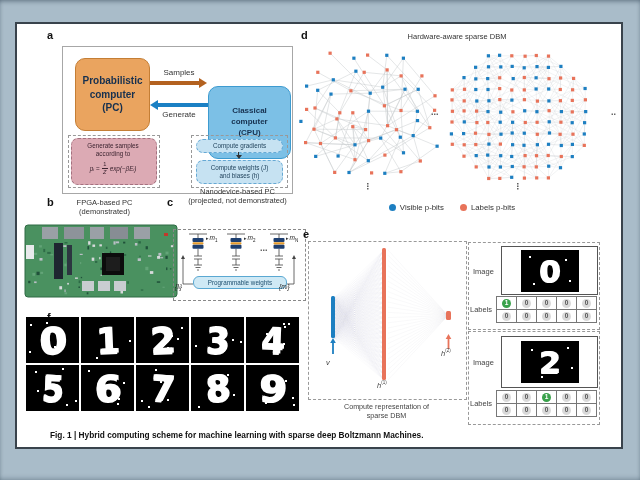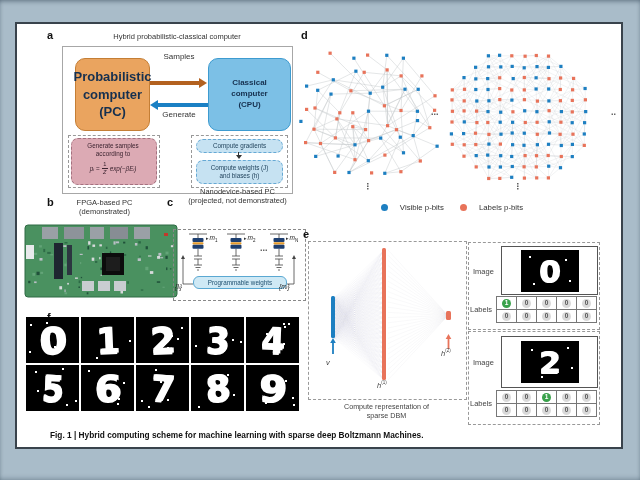--- a/index.html
+++ b/index.html
@@ -10,23 +10,23 @@
   .abs{position:absolute;}
   .ml{white-space:pre-line;}
   .plabel{font-weight:bold;font-size:11px;color:#111;line-height:1;}
   .ptitle{font-size:7.5px;color:#333;text-align:center;line-height:1.25;}
   .cap{font-size:7.2px;color:#444;text-align:center;line-height:1.3;}
   .it{font-style:italic;}
 
   
   .aframe{border:1px solid #a7a7a7;}
   .pcbox{background:#eaa45f;border:1.5px solid #c47e35;border-radius:10px;display:flex;align-items:center;justify-content:center;
-         font-size:13px;font-weight:600;color:#16304f;text-align:center;line-height:1.35;}
+         font-size:10px;font-weight:600;color:#16304f;text-align:center;line-height:1.35;}
   .cpubox{background:#7cc0e6;border:1.5px solid #3d9bd0;border-radius:10px;display:flex;align-items:center;justify-content:center;
-         font-size:8px;font-weight:600;color:#16304f;text-align:center;line-height:1.35;}
+         font-size:8px;font-weight:600;color:#16304f;text-align:center;line-height:1.35;margin-top:28px;}
   .arrlabel{font-size:8px;color:#333;text-align:center;font-weight:500;}
   .hline{height:3.5px;}
   .tri-r{width:0;height:0;border-top:5px solid transparent;border-bottom:5px solid transparent;border-left:8px solid #b3611f;}
   .tri-l{width:0;height:0;border-top:5px solid transparent;border-bottom:5px solid transparent;border-right:8px solid #1a80c4;}
   .dashedbox{border:1px dashed #999;}
   .genbox{background:#dcaab4;border:1px dashed #a4717f;border-radius:7px;}
   .gentext{font-size:6.3px;color:#3c2430;text-align:center;line-height:1.3;}
   .frm{display:flex;align-items:center;justify-content:center;gap:2px;font-size:6.3px;color:#3c2430;}
   .frac{display:inline-flex;flex-direction:column;align-items:center;line-height:1;font-size:5.6px;}
   .frac .bar{width:6px;height:1px;background:#3c2430;margin:0.5px 0;}
@@ -40,21 +40,21 @@
   .mlabel{font-size:6.5px;color:#222;line-height:1;}
   .mlabel sub{font-size:4.5px;}
   .devarrow{font-size:5px;color:#333;margin-right:1px;}
   .pill{background:#cfe9f5;border:1px solid #5aa8d2;border-radius:6px;display:flex;align-items:center;justify-content:center;
         font-size:6.3px;color:#1d4e6e;}
   .setlab{font-size:6.5px;color:#222;}
 
   
   .dots{font-size:9px;font-weight:bold;color:#555;line-height:1;}
   .legend{display:flex;align-items:center;justify-content:center;gap:16px;}
-  .legitem{display:flex;align-items:center;gap:12px;font-size:7.8px;color:#333;}
+  .legitem{display:flex;align-items:center;gap:4px;font-size:7.8px;color:#333;}
   .dot{width:7px;height:7px;border-radius:50%;}
 
   
   .elabel{font-size:7.5px;color:#444;}
   .elabel sup{font-size:4.5px;}
   .card{border:1px dashed #999;}
   .imgframe{background:#fff;border:1px solid #555;display:flex;align-items:center;justify-content:center;}
   .digitbox{position:relative;width:58px;height:42px;background:#000;display:flex;align-items:center;justify-content:center;overflow:hidden;}
   .digitbox span{color:#fff;font-weight:bold;font-size:31px;font-family:"DejaVu Sans",sans-serif;
                  text-shadow:1.4px 0 0 #fff,0 1.4px 0 #fff;}
@@ -73,31 +73,30 @@
 
   .figcap{font-weight:bold;font-size:8.3px;color:#111;}
 </style>
 </head>
 <body>
 
 <div class="stage">
   <div class="page">
 
     <div class="abs plabel" style="left:30px;top:6px">a</div>
-    <div class="abs ptitle" style="left:45px;top:8px;width:230px">Hybrid probabilistic-classical computer</div>
     <div class="abs aframe" style="left:45px;top:22px;width:229px;height:146px"></div>
 
     <div class="abs pcbox ml" style="left:58px;top:34px;width:73px;height:71px">Probabilistic
 computer
 (PC)</div>
     <div class="abs cpubox ml" style="left:191px;top:34px;width:81px;height:71px">Classical
 computer
 (CPU)</div>
 
-    <div class="abs arrlabel" style="left:135px;top:28px;width:54px">Samples</div>
+    <div class="abs arrlabel" style="left:135px;top:44px;width:54px">Samples</div>
     <div class="abs hline" style="left: 133px; top: 57px; width: 49px; background-color: rgb(179, 97, 31);"></div>
     <div class="abs tri-r" style="left:182px;top:54px"></div>
 
     <div class="abs tri-l" style="left:133px;top:76px"></div>
     <div class="abs hline" style="left: 141px; top: 79px; width: 50px; background-color: rgb(26, 128, 196);"></div>
     <div class="abs arrlabel" style="left:135px;top:86px;width:54px">Generate</div>
 
     <div class="abs dashedbox" style="left:51px;top:111px;width:90px;height:51px"></div>
     <div class="abs genbox" style="left:54px;top:114px;width:84px;height:45px"></div>
     <div class="abs gentext ml" style="left:56px;top:118px;width:80px">Generate samples
@@ -331,20 +330,21 @@
           <i style="left: 34px; top: 13px;"></i>
           <i style="left: 39px; top: 15px;"></i>
           <i style="left: 46px; top: 32px;"></i>
           <i style="left: 47px; top: 39px;"></i>
           <i style="left: 26px; top: 11px;"></i>
           <i style="left: 19px; top: 37px;"></i>
         </div>
       </div>
 
     <div class="abs plabel" style="left:284px;top:6px">d</div>
+    <div class="abs ptitle" style="left:300px;top:8px;width:280px">Hardware-aware sparse DBM</div>
     <svg class="abs" style="left:278px;top:26px" width="146" height="132" viewBox="0 0 146 132" id="graph-left">
         <path d="M58.9,8.2L89.4,55.8M72.6,5.1L92.1,19.9M91.8,5.3L87.7,37.2M22.8,22.3L55.9,40.8M60.9,21.2L22.7,40.3M60.9,21.2L75.2,43.2M60.9,21.2L41.9,68.9M69.2,22.3L44.8,62.8M92.1,19.9L92.6,75.7M92.1,19.9L75.2,43.2M106.1,25.9L122.4,61.3M106.1,25.9L69.2,22.3M126.9,25.9L106.0,60.5M11.6,36.1L38.3,29.8M22.7,40.3L19.0,79.2M22.7,40.3L44.8,62.8M36.0,44.1L19.0,79.2M36.0,44.1L75.2,43.2M75.2,43.2L35.1,3.2M87.7,37.2L106.1,25.9M87.7,37.2L105.3,87.2M87.7,37.2L38.3,29.8M87.7,37.2L108.4,8.2M110.0,39.2L75.2,43.2M110.0,39.2L92.6,75.7M110.0,39.2L55.9,40.8M123.2,39.3L91.8,5.3M123.2,39.3L89.4,55.8M140.0,45.8L108.4,8.2M11.6,59.4L40.4,87.9M20.0,58.0L38.3,29.8M20.0,58.0L41.9,68.9M44.8,62.8L40.4,87.9M57.8,62.8L43.1,106.0M57.8,62.8L73.6,90.6M73.5,61.2L108.5,102.8M73.5,61.2L75.2,43.2M73.5,61.2L60.0,109.7M89.4,55.8L123.2,39.3M89.4,55.8L38.3,29.8M106.0,60.5L55.9,40.8M106.0,60.5L108.4,8.2M122.4,61.3L73.5,61.2M122.4,61.3L118.2,85.6M122.4,61.3L92.1,19.9M139.6,60.3L106.1,25.9M19.0,79.2L39.7,122.4M19.0,79.2L70.6,79.6M19.0,79.2L60.0,94.8M41.9,68.9L19.0,79.2M41.9,68.9L92.6,75.7M57.8,76.7L73.6,90.6M57.8,76.7L60.0,109.7M57.8,76.7L70.6,79.6M70.6,79.6L20.0,58.0M70.6,79.6L39.7,122.4M70.6,79.6L75.2,43.2M92.6,75.7L92.1,19.9M92.6,75.7L87.7,37.2M92.6,75.7L140.0,45.8M92.6,75.7L142.1,96.2M101.5,79.7L73.3,110.7M101.5,79.7L118.2,85.6M101.5,79.7L60.0,94.8M122.5,70.6L134.8,77.7M134.8,77.7L110.0,39.2M134.8,77.7L123.2,39.3M10.6,92.6L36.0,44.1M10.6,92.6L25.5,93.5M25.5,93.5L73.5,61.2M25.5,93.5L60.0,94.8M25.5,93.5L36.0,44.1M40.4,87.9L19.0,79.2M40.4,87.9L44.8,62.8M40.4,87.9L20.7,106.4M60.0,94.8L57.8,76.7M60.0,94.8L41.9,68.9M60.0,94.8L10.6,92.6M73.6,90.6L122.5,70.6M73.6,90.6L73.5,61.2M73.6,90.6L54.0,122.5M85.7,88.1L60.0,94.8M85.7,88.1L40.4,87.9M85.7,88.1L110.0,39.2M105.3,87.2L89.8,123.3M105.3,87.2L89.4,55.8M118.2,85.6L139.6,60.3M118.2,85.6L73.3,110.7M142.1,96.2L105.9,121.7M20.7,106.4L60.0,94.8M60.0,109.7L10.6,92.6M60.0,109.7L41.9,68.9M60.0,109.7L54.0,122.5M73.3,110.7L57.8,76.7M73.3,110.7L40.4,87.9M89.9,105.1L134.8,77.7M108.5,102.8L106.0,60.5M108.5,102.8L85.7,88.1M125.3,111.0L118.2,85.6M125.3,111.0L105.3,87.2M39.7,122.4L25.5,93.5M54.0,122.5L73.6,90.6M54.0,122.5L89.9,105.1M54.0,122.5L73.3,110.7M89.8,123.3L105.9,121.7M89.8,123.3L125.3,111.0M105.9,121.7L85.7,88.1" fill="none" stroke="#c6cacd" stroke-width="0.6" stroke-opacity="0.8"></path>
         <rect x="33.5" y="1.6" width="3.2" height="3.2" fill="#e8735a"></rect>
         <rect x="57.3" y="6.6" width="3.2" height="3.2" fill="#1d7fc1"></rect>
         <rect x="71.0" y="3.5" width="3.2" height="3.2" fill="#e8735a"></rect>
         <rect x="90.2" y="3.7" width="3.2" height="3.2" fill="#1d7fc1"></rect>
         <rect x="106.8" y="6.6" width="3.2" height="3.2" fill="#1d7fc1"></rect>
         <rect x="21.2" y="20.7" width="3.2" height="3.2" fill="#e8735a"></rect>
         <rect x="36.7" y="28.2" width="3.2" height="3.2" fill="#1d7fc1"></rect>
         <rect x="59.3" y="19.6" width="3.2" height="3.2" fill="#1d7fc1"></rect>

